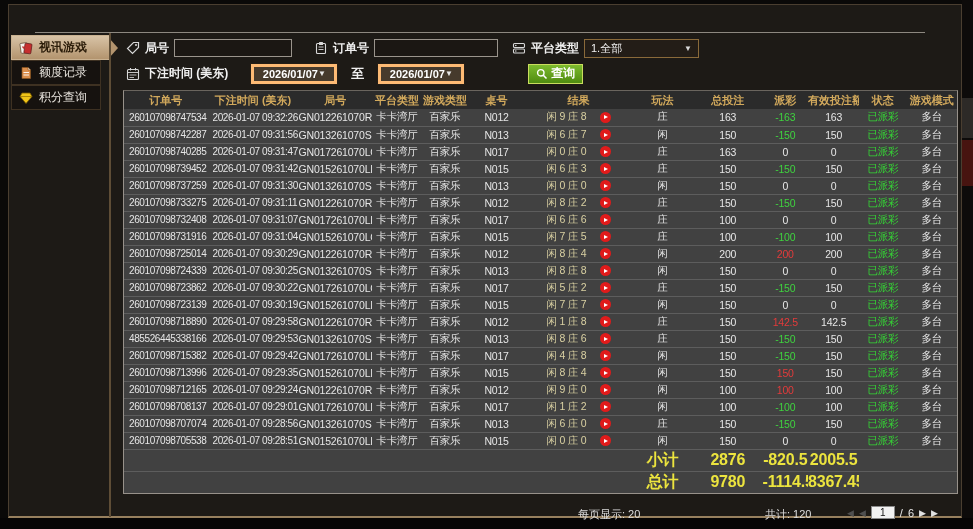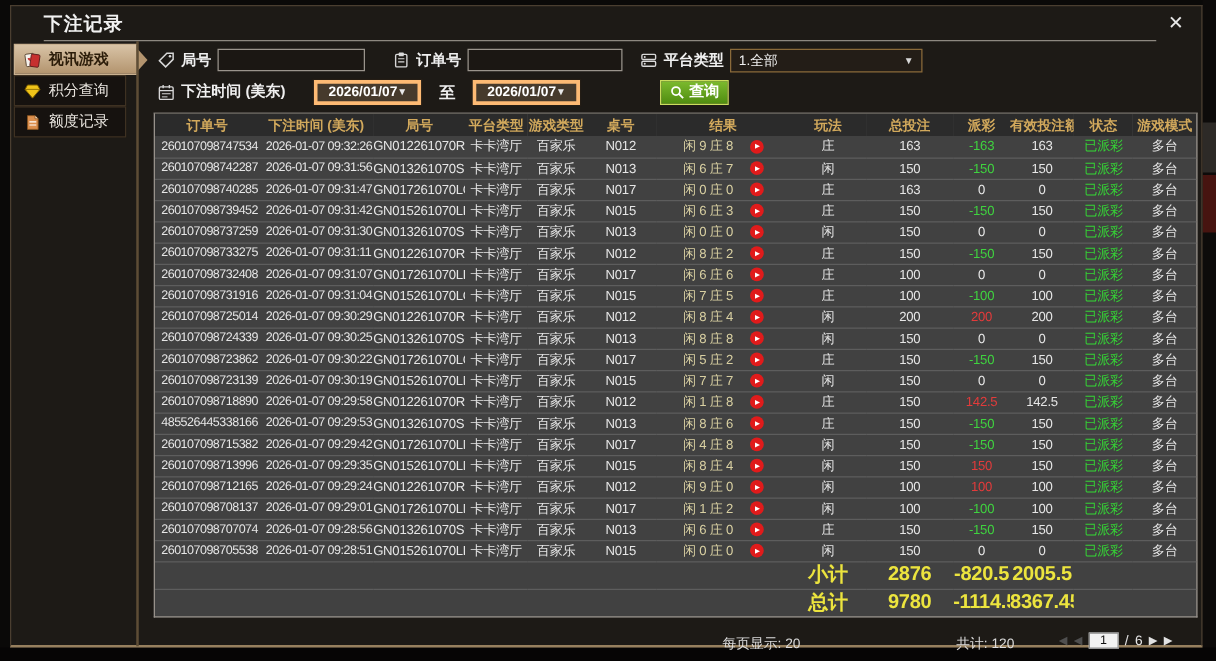--- a/index.html
+++ b/index.html
@@ -32,21 +32,21 @@
   .side-divider { position:absolute; left:100px; top:28px; width:2px; height:484px; background:#5e4d36; }
 
   
   .frow { position:absolute; display:flex; align-items:center; color:#f0f0f0; }
   .frow1 { left:117px; top:33px; height:20px; }
   .frow2 { left:117px; top:58px; height:21px; }
   .flabel { font-size:12px; font-weight:bold; margin:0 5px 0 5px; white-space:nowrap; }
   .ficon { display:inline-flex; width:14px; height:14px; }
   .tinput { width:118px; height:18px; background:#1b1713; border:1px solid #9a948c; color:#eee; font-size:11px; padding:0 4px; }
   .tinput2 { width:124px; }
-  .fselect { width:154px; height:19px; background:#231d17; border:1px solid #8a6a3a; color:#f0f0f0; font-size:11px;
+  .fselect { width:115px; height:19px; background:#231d17; border:1px solid #8a6a3a; color:#f0f0f0; font-size:11px;
              display:flex; align-items:center; justify-content:space-between; padding:0 6px; }
   .fselect .caret { font-size:8px; color:#d8d8d8; }
   .datebox { width:86px; height:20px; background:#463a2c; border:3px solid #fdba74; outline:1px solid #241d15;
              color:#fff; font-size:11px; font-weight:bold; display:flex; align-items:center; justify-content:center; gap:0; }
   .datebox .caret { font-size:8px; color:#e8e8e8; }
   .tolabel { font-size:13px; font-weight:bold; margin:0 14px; }
   .searchbtn { margin-left:64px; height:20px; padding:0 7px; display:flex; align-items:center; gap:3px;
                background:linear-gradient(#7cba2e,#4f8c10); border:1px solid #cadd5e; color:#fff;
                font-size:12px; font-weight:bold; }
 
@@ -84,56 +84,52 @@
 <body>
 
 <div class="bg-right">
   <div class="blk1"></div>
   <div class="blk2"></div>
 </div>
 <div class="bg-bottom"></div>
 
 <div class="dialog">
 
-  <div class="titlebar">
-    <span class="title">下注记录</span>
-    <span class="close">✕</span>
-  </div>
   <div class="title-sep"></div>
 
   <div class="sidebar">
     <div class="side-item active">
       <span class="ficon">
         <svg width="14" height="14" viewBox="0 0 14 14">
           <rect x="1.5" y="2" width="7" height="10" rx="1" fill="#f5f2ec" stroke="#5a4632" stroke-width="0.7" transform="rotate(-8 5 7)"></rect>
           <rect x="5.5" y="2.5" width="7" height="10" rx="1" fill="#c62f2f" stroke="#5a1c1c" stroke-width="0.7" transform="rotate(8 9 7)"></rect>
           <text x="3" y="8" font-size="5" fill="#c62f2f" transform="rotate(-8 5 7)">♥</text>
         </svg>
       </span>
       <span>视讯游戏</span>
     </div>
     <div class="side-item">
       <span class="ficon">
         <svg width="14" height="14" viewBox="0 0 14 14">
-          <polygon points="3,2 11,2 13,5.5 7,12.5 1,5.5" fill="#f0c419" stroke="#7a5c00" stroke-width="0.8"></polygon>
-          <polyline points="1,5.5 13,5.5 M3,2 5,5.5 7,12.5 9,5.5 11,2" fill="none" stroke="#7a5c00" stroke-width="0.6"></polyline>
-        </svg>
-      </span>
-      <span>积分查询</span>
-    </div>
-    <div class="side-item">
-      <span class="ficon">
-        <svg width="14" height="14" viewBox="0 0 14 14">
           <path d="M3,1.5 H9 L11.5,4 V12.5 H3 Z" fill="#dc8f4d" stroke="#8a5520" stroke-width="0.7"></path>
           <path d="M9,1.5 V4 H11.5" fill="#f5e0c8" stroke="#8a5520" stroke-width="0.6"></path>
           <line x1="4.5" y1="6.5" x2="10" y2="6.5" stroke="#fff" stroke-width="0.9"></line>
           <line x1="4.5" y1="9" x2="10" y2="9" stroke="#fff" stroke-width="0.9"></line>
         </svg>
       </span>
       <span>额度记录</span>
+    </div>
+    <div class="side-item">
+      <span class="ficon">
+        <svg width="14" height="14" viewBox="0 0 14 14">
+          <polygon points="3,2 11,2 13,5.5 7,12.5 1,5.5" fill="#f0c419" stroke="#7a5c00" stroke-width="0.8"></polygon>
+          <polyline points="1,5.5 13,5.5 M3,2 5,5.5 7,12.5 9,5.5 11,2" fill="none" stroke="#7a5c00" stroke-width="0.6"></polyline>
+        </svg>
+      </span>
+      <span>积分查询</span>
     </div>
   </div>
   <div class="side-divider"></div>
 
   <div class="frow frow1">
     <span class="ficon">
       <svg width="14" height="14" viewBox="0 0 14 14">
         <path d="M7.5,1.5 H12.5 V6.5 L6.5,12.5 L1.5,7.5 Z" fill="none" stroke="#d8d8d8" stroke-width="1.2"></path>
         <circle cx="10" cy="4" r="1" fill="#d8d8d8"></circle>
       </svg>

